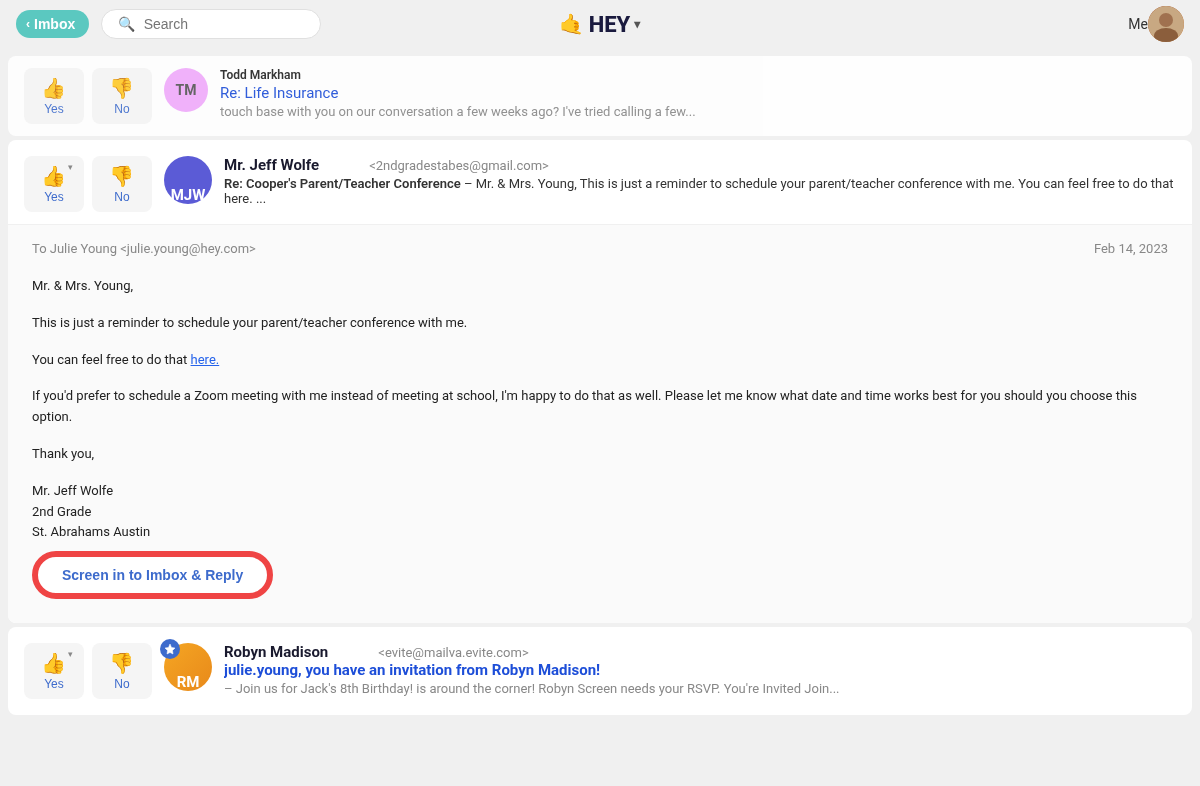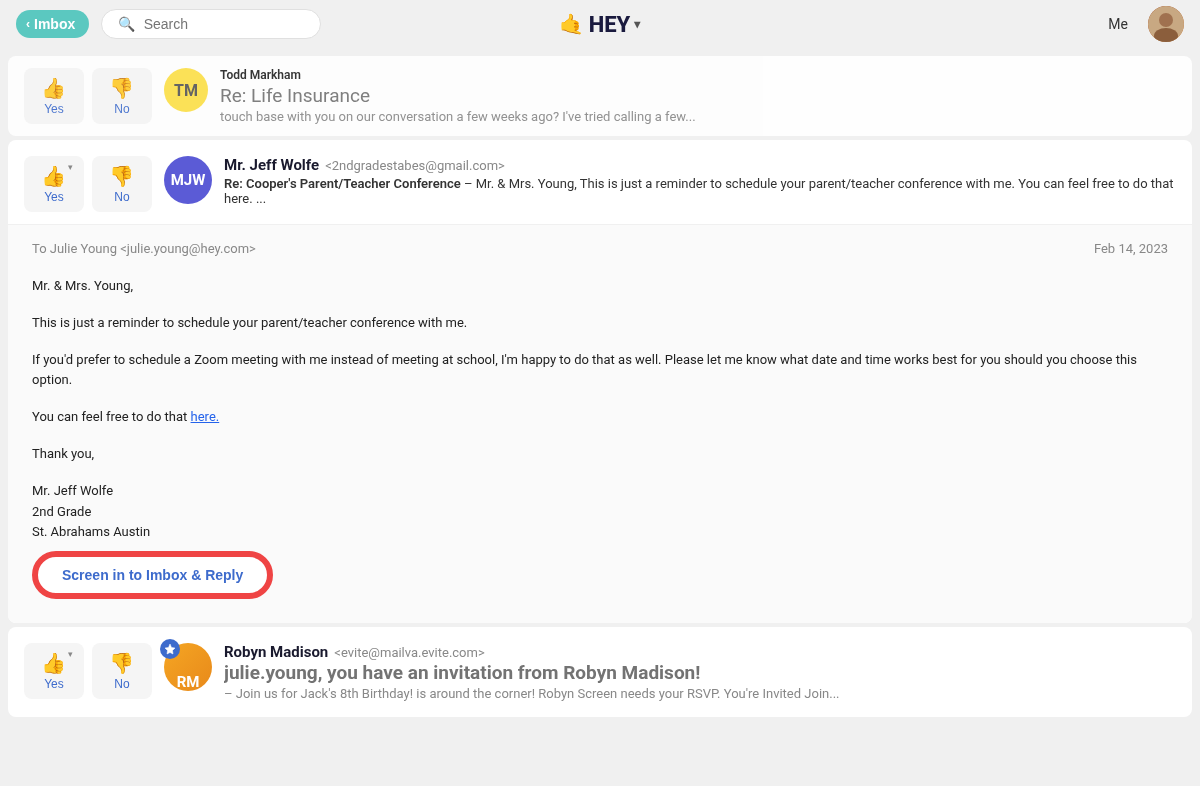--- a/index.html
+++ b/index.html
@@ -91,21 +91,21 @@
     .hey-logo .chevron-down {
       font-size: 12px;
       color: #555;
     }
 
     
     .user-area {
       margin-left: auto;
       display: flex;
       align-items: center;
-      gap: 20px;
+      gap: 0;
     }
 
     .user-label {
       font-size: 14px;
       color: #333;
     }
 
     .avatar {
       width: 36px;
       height: 36px;
@@ -173,45 +173,45 @@
 
     .action-btn .thumb-icon {
       font-size: 20px;
       color: #3d6bcc;
     }
 
     .snippet-avatar-tm {
       width: 44px;
       height: 44px;
       border-radius: 50%;
-      background: #fde047;
+      background: #f0abfc;
       display: flex;
       align-items: center;
       justify-content: center;
-      font-size: 16px;
+      font-size: 14px;
       font-weight: 700;
       color: #555;
       flex-shrink: 0;
     }
 
     .snippet-content {
       flex: 1;
       overflow: hidden;
     }
 
     .snippet-sender {
       font-size: 12px;
       font-weight: 600;
       color: #222;
       margin-bottom: 2px;
     }
 
     .snippet-subject {
-      font-size: 19px;
-      color: #737373;
+      font-size: 15px;
+      color: #1d4ed8;
       margin-bottom: 2px;
     }
 
     .snippet-preview {
       font-size: 13px;
       color: #888;
       white-space: nowrap;
       overflow: hidden;
       text-overflow: ellipsis;
     }
@@ -237,21 +237,21 @@
       gap: 8px;
       flex-shrink: 0;
     }
 
     .email-avatar-mjw {
       width: 48px;
       height: 48px;
       border-radius: 50%;
       background: #5b5bd6;
       display: flex;
-      align-items: center;
+      align-items: flex-end;
       justify-content: center;
       font-size: 15px;
       font-weight: 700;
       color: white;
       flex-shrink: 0;
     }
 
     .email-header-info {
       flex: 1;
     }
@@ -265,20 +265,21 @@
 
     .email-sender-name {
       font-size: 15px;
       font-weight: 700;
       color: #1a1a2e;
     }
 
     .email-sender-addr {
       font-size: 13px;
       color: #888;
+      margin-left: 44px;
     }
 
     .email-subject {
       font-size: 13px;
       color: #333;
       margin-top: 2px;
     }
 
     .email-subject strong {
       font-weight: 600;
@@ -469,25 +470,25 @@
 
       <div class="email-body">
         <div class="email-meta">
           <span>To Julie Young &lt;julie.young@hey.com&gt;</span>
           <span>Feb 14, 2023</span>
         </div>
 
         <div class="email-text">
           <p>Mr. &amp; Mrs. Young,</p>
           <p>This is just a reminder to schedule your parent/teacher conference with me.</p>
-          <p>If you'd prefer to schedule a Zoom meeting with me instead of meeting at school, I'm happy to do that as well. Please let me know what date and time works best for you should you choose this option.</p>
           <p>
             <span>You can feel free to do that </span>
             <a href="#">here.</a>
           </p>
+          <p>If you'd prefer to schedule a Zoom meeting with me instead of meeting at school, I'm happy to do that as well. Please let me know what date and time works best for you should you choose this option.</p>
           <p>Thank you,</p>
           <div class="signature">
             <div>Mr. Jeff Wolfe</div>
             <div>2nd Grade</div>
             <div>St. Abrahams Austin</div>
           </div>
         </div>
 
         <button class="screen-in-btn">Screen in to Imbox &amp; Reply</button>
       </div>

